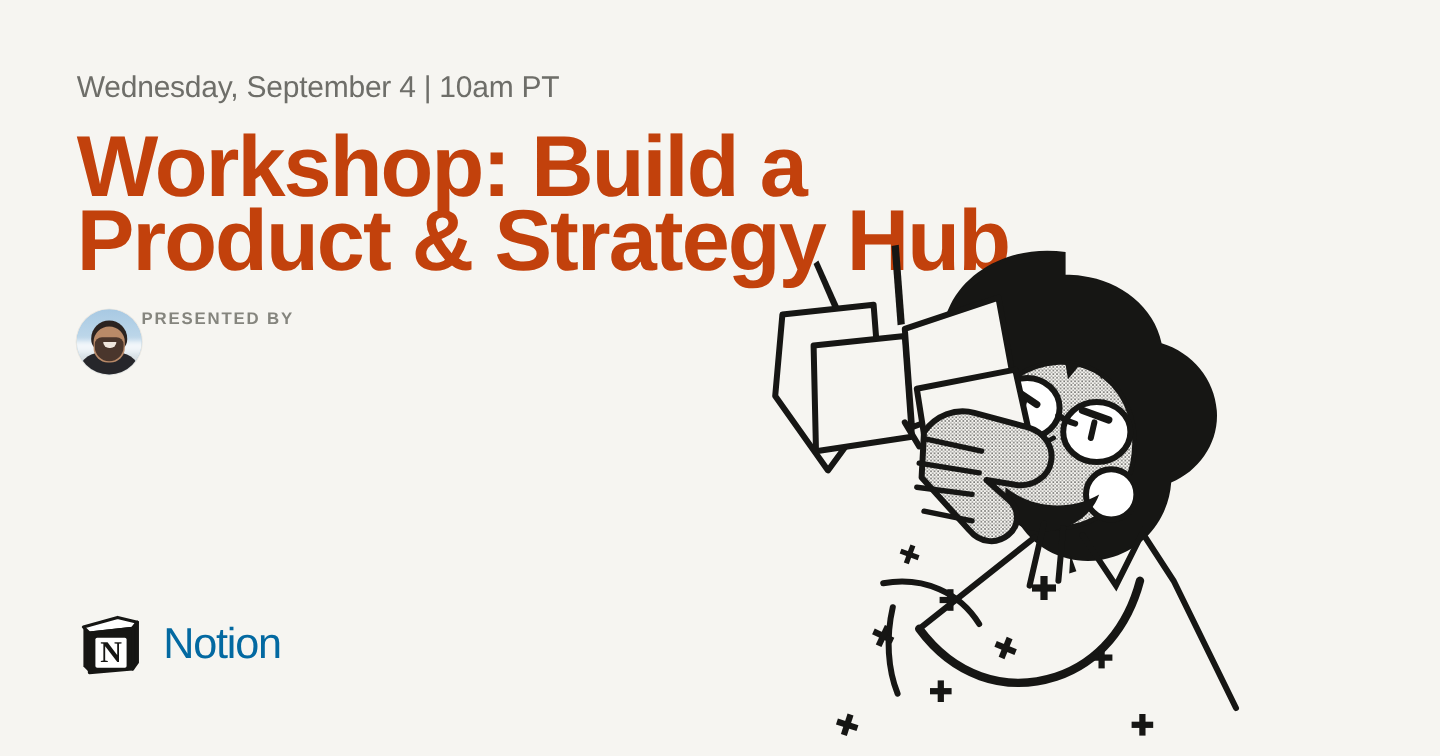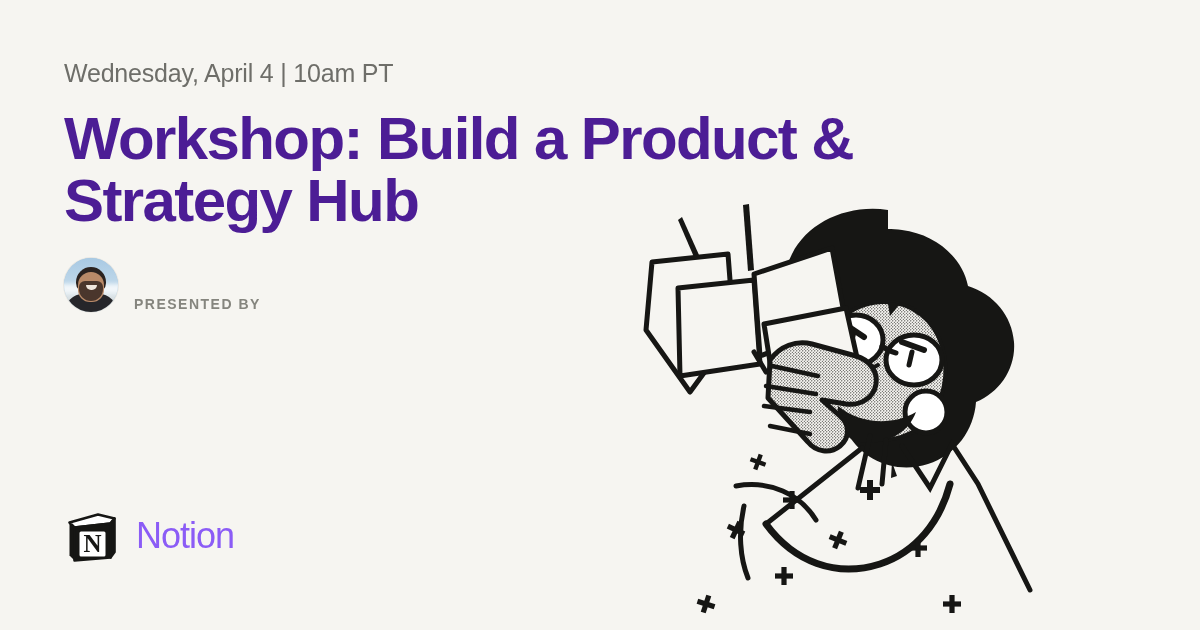--- a/index.html
+++ b/index.html
@@ -42,36 +42,35 @@
     color: #6E6E69;
     white-space: nowrap;
     line-height: 1.2;
   }
 
   .event-title {
     position: absolute;
     top: 108px;
     left: 0;
     width: 820px;
-    font-size: 60px;
+    font-size: 72px;
     line-height: 62px;
     font-weight: 700;
     letter-spacing: -1.6px;
-    color: #4c1d95;
+    color: #c2410c;
     margin: 0;
   }
 
   
   .presenter {
     position: absolute;
     top: 258px;
     left: 0;
     display: flex;
-    align-items: flex-end;
-    gap: 16px;
+    align-items: flex-start;
   }
 
   .avatar {
     position: relative;
     width: 54px;
     height: 54px;
     border-radius: 50%;
     overflow: hidden;
     flex: 0 0 auto;
     background: #9FC4DF;
@@ -171,42 +170,42 @@
     top: 508px;
     display: flex;
     align-items: center;
     gap: 16px;
   }
   .brand-mark { display: block; }
   .brand-name {
     font-size: 36px;
     font-weight: 500;
     letter-spacing: -1px;
-    color: #8b5cf6;
+    color: #0369a1;
     line-height: 1;
   }
 
   
   .illustration {
     position: absolute;
     right: 0;
     bottom: 0;
     width: 560px;
     height: 430px;
     pointer-events: none;
   }
 </style>
 </head>
 <body>
 
 <div class="banner">
 
   <div class="content">
 
-    <div class="event-date">Wednesday, April 4 | 10am PT</div>
+    <div class="event-date">Wednesday, September 4 | 10am PT</div>
 
     <h1 class="event-title">Workshop: Build a Product &amp; Strategy Hub</h1>
 
     <div class="presenter">
 
       <div class="avatar">
         <div class="sky"></div>
         <div class="cloud"></div>
         <div class="body"></div>
         <div class="hair"></div>

